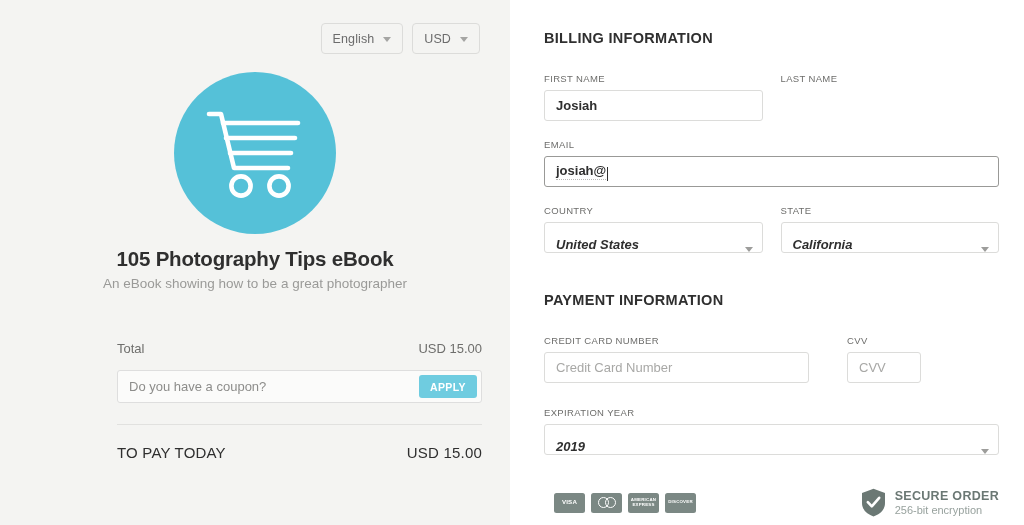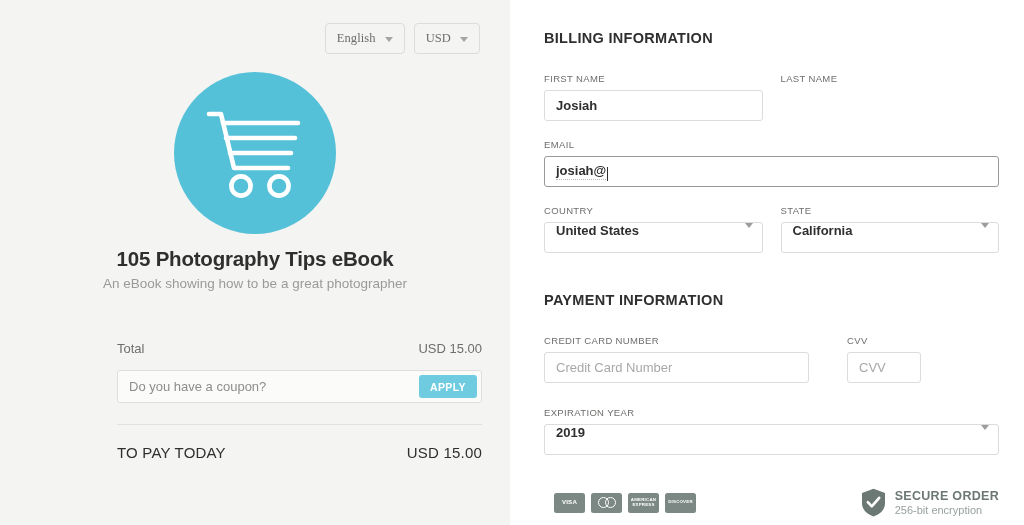--- a/index.html
+++ b/index.html
@@ -41,21 +41,20 @@
     background: #f4f4f2;
     border-radius: 4px;
     height: 31px;
     display: flex;
     align-items: center;
     gap: 9px;
     padding: 0 11px;
     font-size: 12.5px;
     color: #6c6c6c;
     cursor: pointer;
-    font-family: Liberation Serif, serif;
   }
   .pill .cap { letter-spacing: .1px; }
 
   .caret {
     width: 0; height: 0;
     border-left: 4.5px solid transparent;
     border-right: 4.5px solid transparent;
     border-top: 5px solid #a5a5a3;
     position: relative;
     top: 1px;
@@ -244,27 +243,28 @@
     position: relative;
     top: 2px;
   }
 
   .select-box {
     height: 31px;
     border: 1px solid #dcdcda;
     border-radius: 3px;
     background: #ffffff;
     display: flex;
-    align-items: flex-start;
+    align-items: flex-end;
     justify-content: space-between;
     padding: 0 9px 0 11px;
     font-size: 13px;
     font-weight: bold;
     color: #2f2f2f;
     cursor: pointer;
+    font-style: italic;
   }
   .sel-caret {
     width: 0; height: 0;
     border-left: 4.5px solid transparent;
     border-right: 4.5px solid transparent;
     border-top: 5px solid #9d9d9b;
   }
 
   .email-row { margin-bottom: 18px; padding-right: 0; }
 

